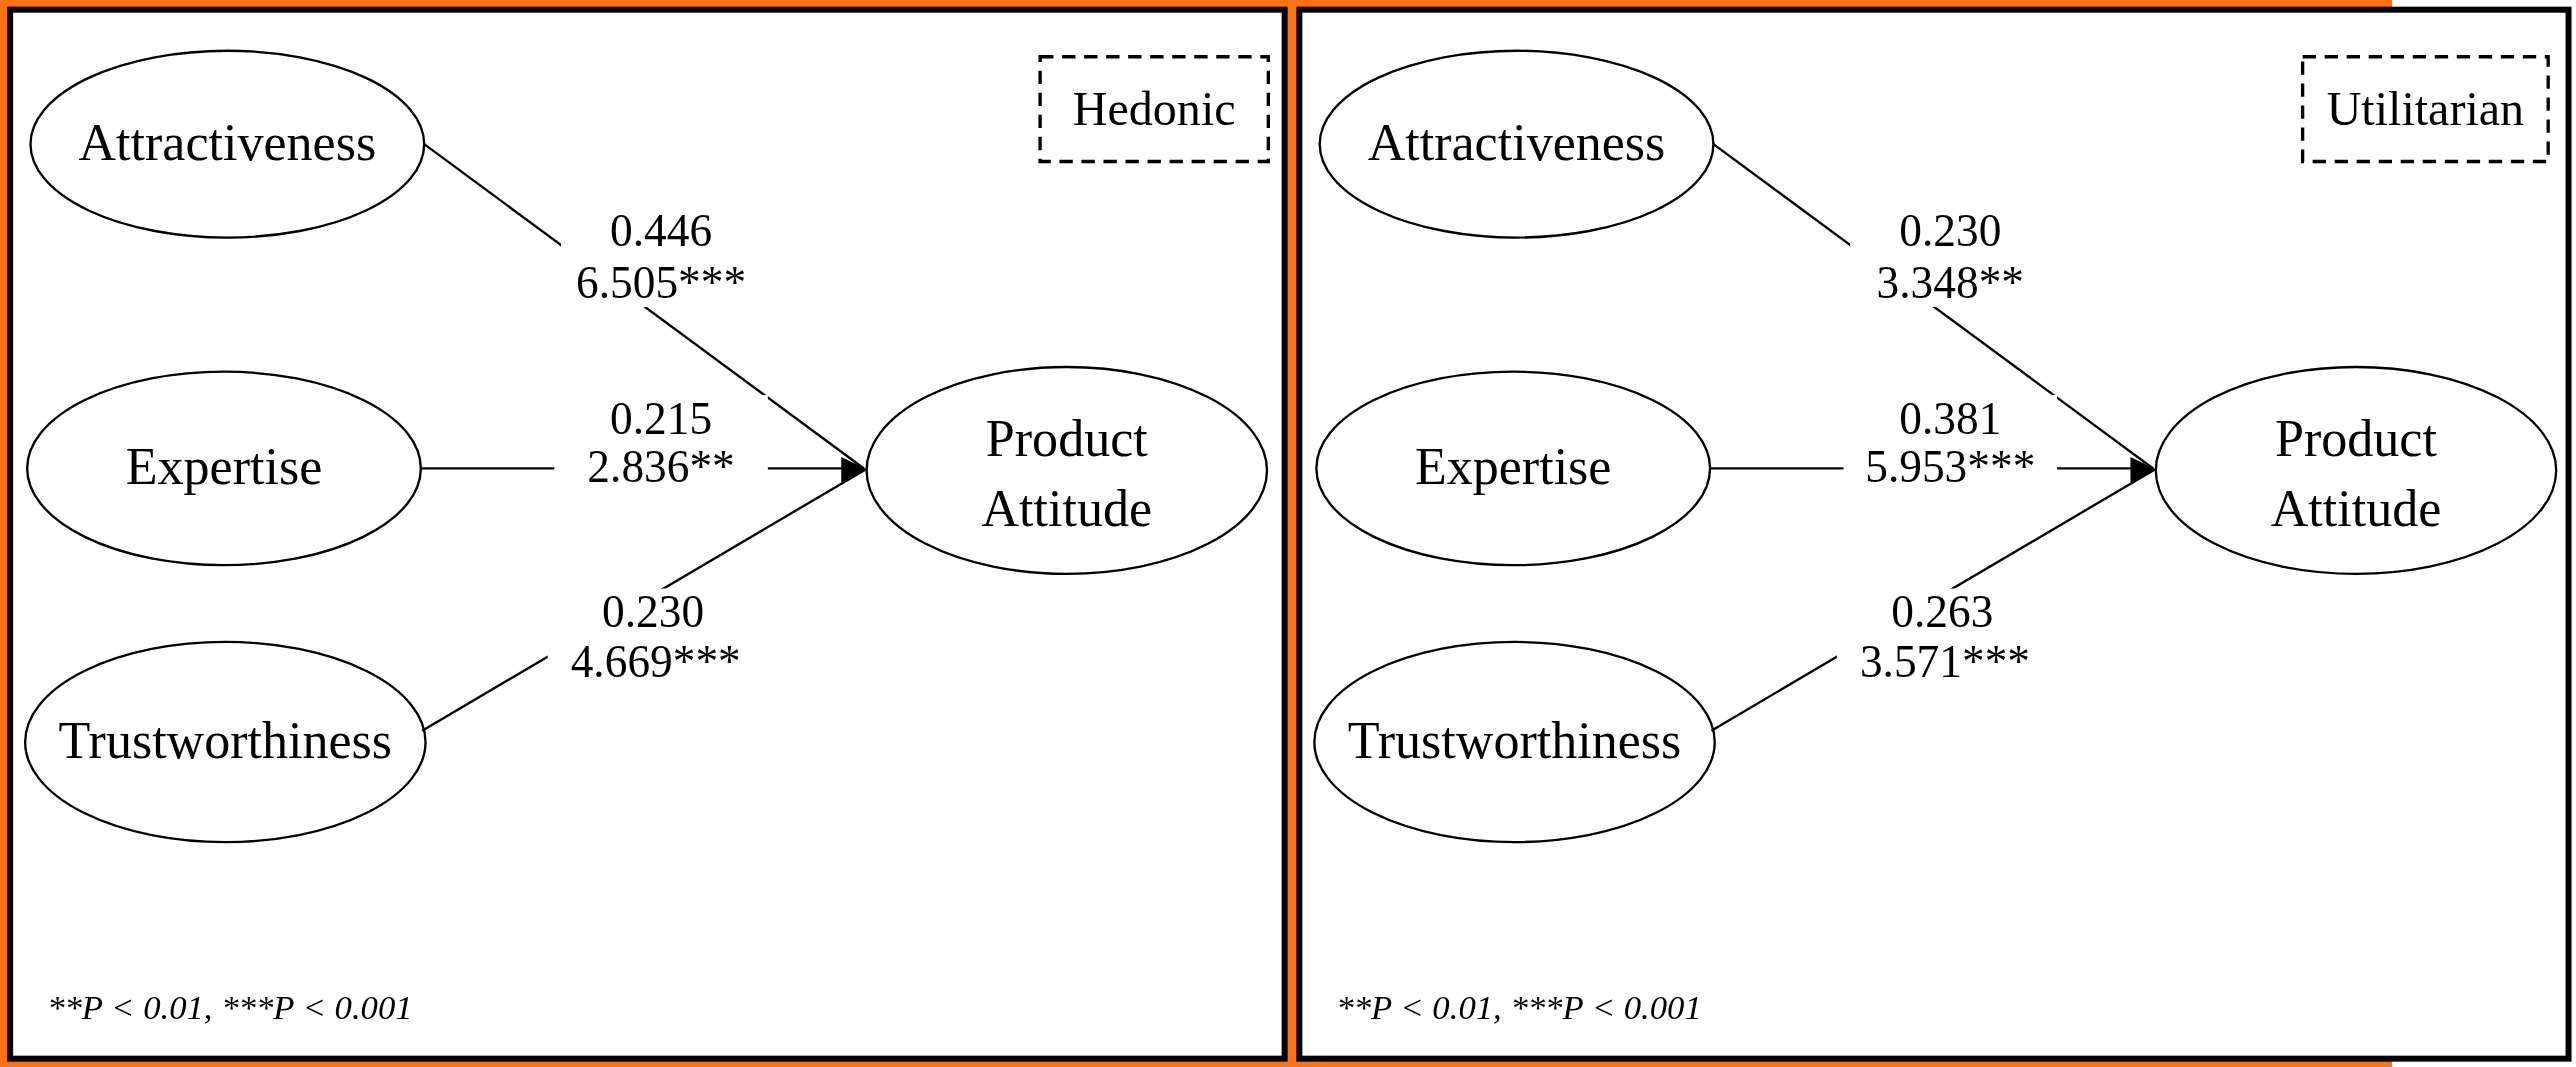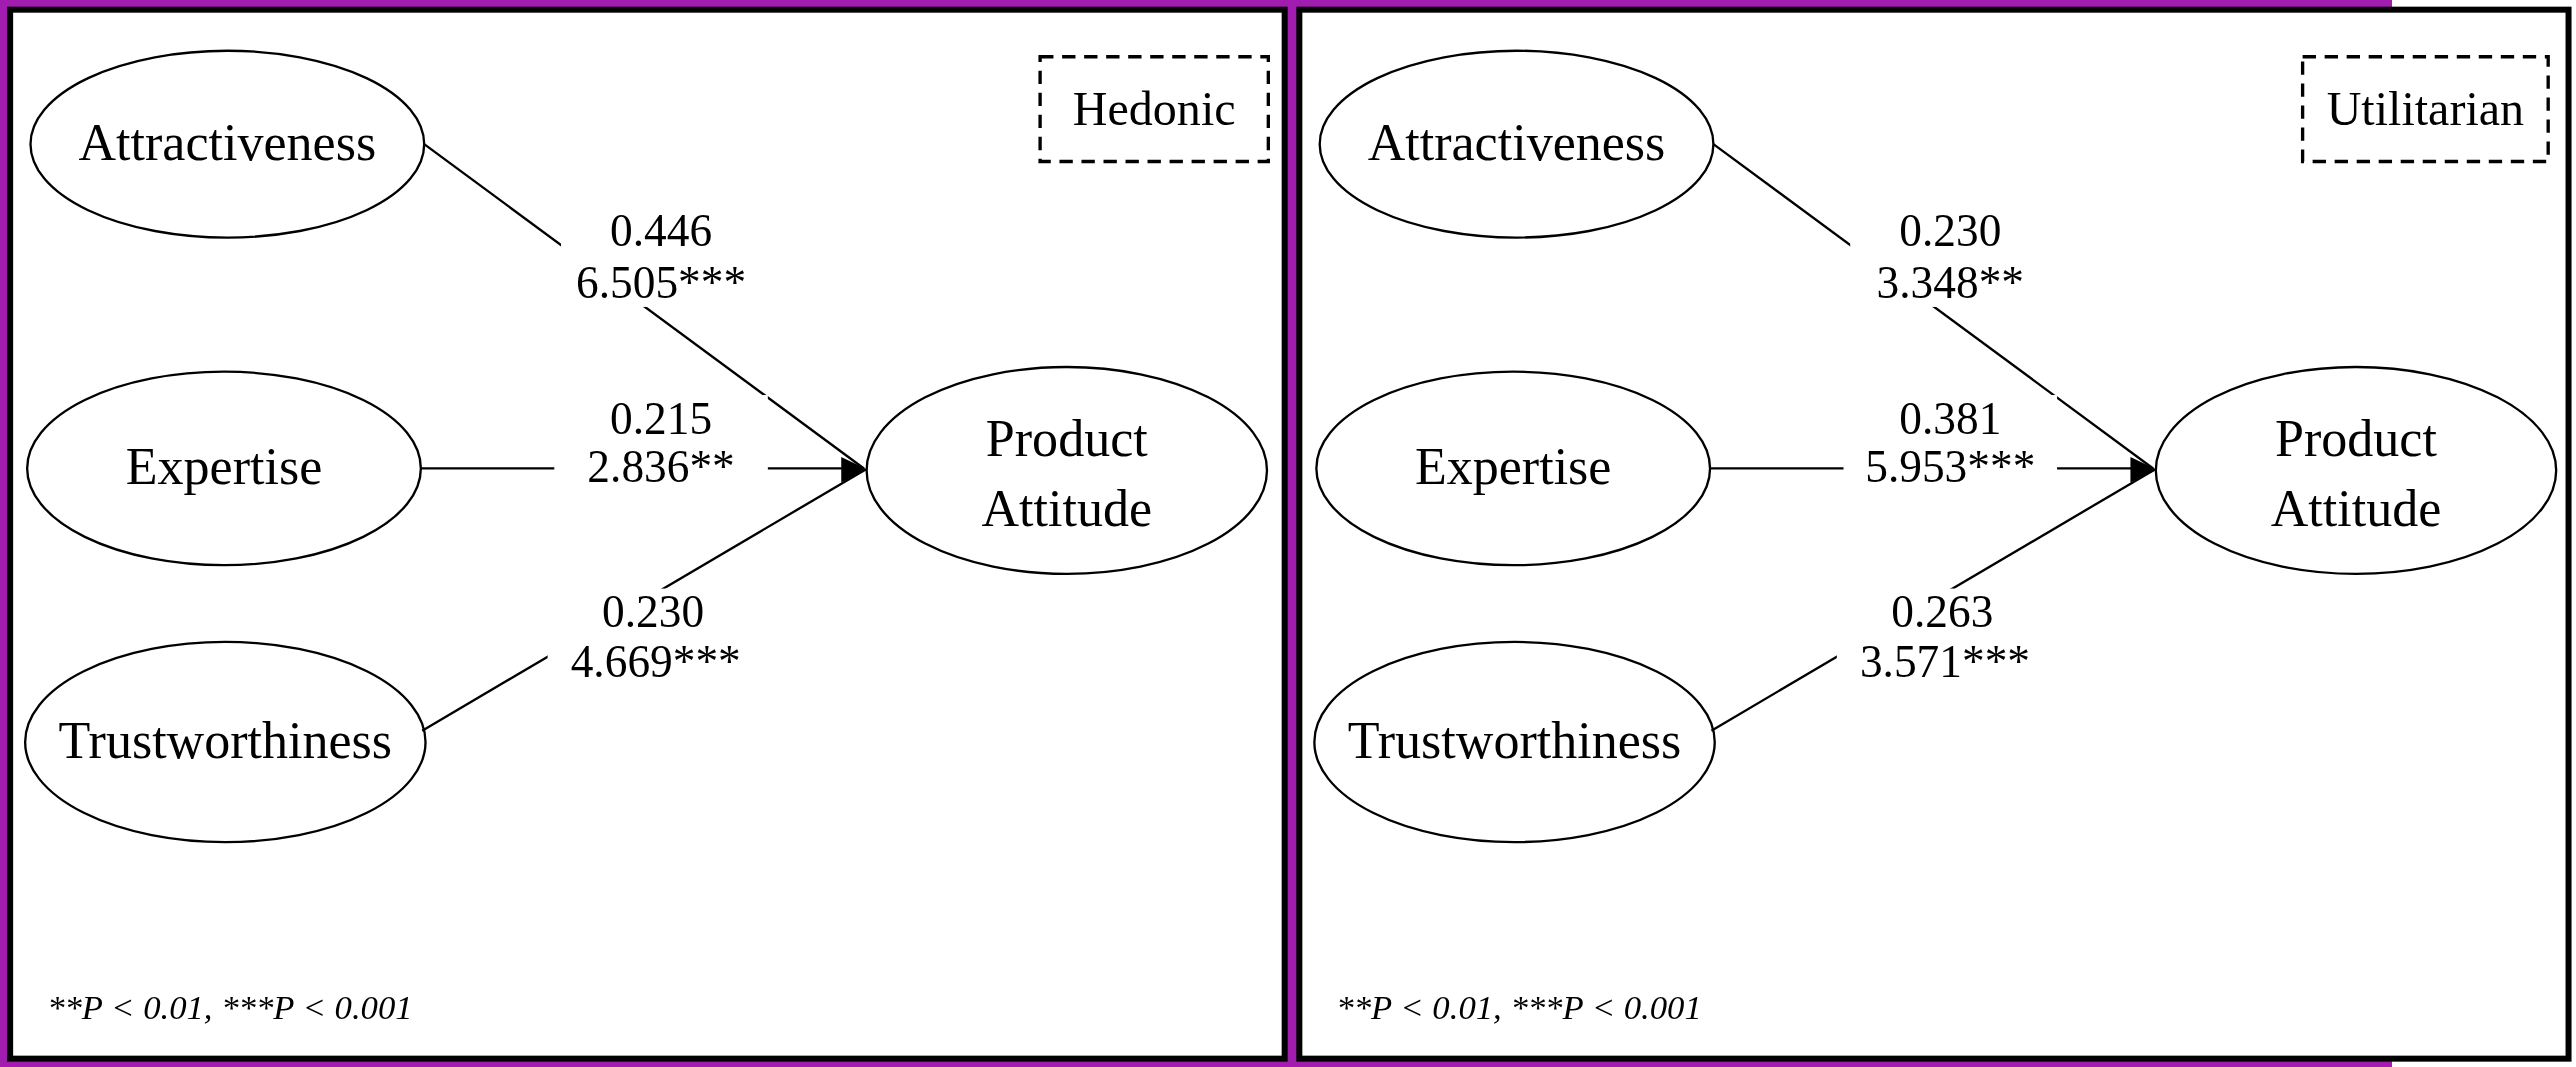--- a/index.html
+++ b/index.html
@@ -4,21 +4,21 @@
 <style>
   html, body {
     margin: 0;
     padding: 0;
     background: #ffffff;
   }
   .figure {
     position: relative;
     width: 2392px;
     height: 1067px;
-    background: #a21caf;
+    background: #f97316;
   }
   svg { display: block; }
 
   .panel-border {
     fill: #ffffff;
     stroke: #000000;
     stroke-width: 9;
   }
   .node {
     fill: #ffffff;

